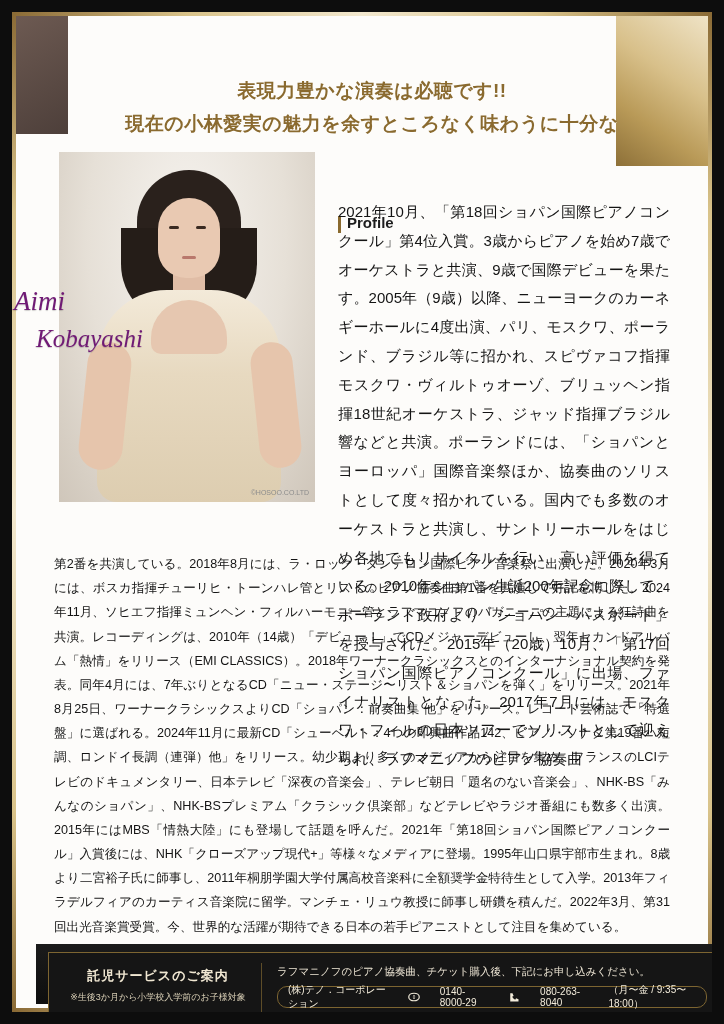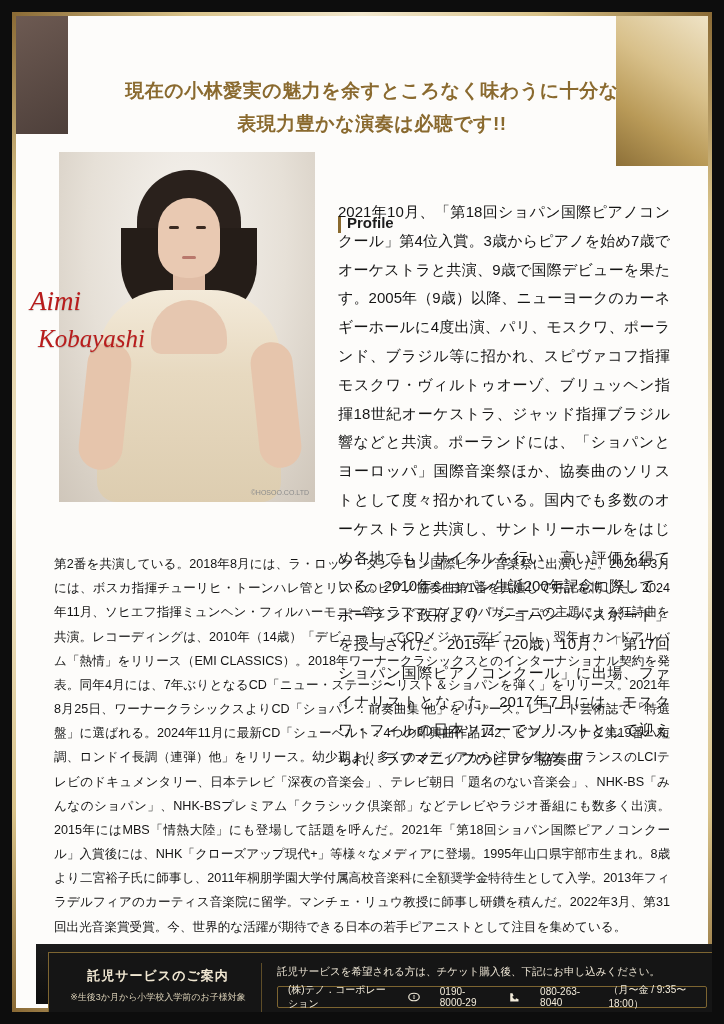--- a/index.html
+++ b/index.html
@@ -94,27 +94,27 @@
     background:#e6c5ac;border-radius:22px;transform:rotate(6deg);z-index:2;
   }
   .p-arm-r{
     position:absolute;left:196px;top:190px;width:42px;height:126px;
     background:#e6c5ac;border-radius:21px;transform:rotate(-6deg);z-index:2;
   }
   .p-copy{
     position:absolute;right:6px;bottom:6px;color:#8c8c8c;font-size:7px;z-index:5;
   }
   .signature{
-    position:absolute;left:18px;top:270px;width:170px;height:90px;z-index:6;
-    color:#b91c1c;font-family:"Liberation Serif","DejaVu Serif",serif;
+    position:absolute;left:2px;top:270px;width:170px;height:90px;z-index:6;
+    color:#701a75;font-family:"Liberation Serif","DejaVu Serif",serif;
     font-style:italic;font-size:27px;line-height:1.45;
     text-shadow:0 1px 1px rgba(0,0,0,.18);
     pointer-events:none;
   }
-  .signature .s2{display:block;margin-left:8px;font-size:25px;}
+  .signature .s2{display:block;margin-left:22px;font-size:25px;}
 
   
   .profile-head{
     position:absolute;left:326px;top:158px;
     font-size:15px;font-weight:bold;color:#1d1d1d;
     padding-left:9px;
     margin-top:44px;
   }
   .profile-head:before{
     content:"";position:absolute;left:0;top:2px;width:3px;height:17px;background:#8a6a2f;
@@ -147,43 +147,43 @@
   .service-left .t{font-size:13px;font-weight:bold;letter-spacing:1px;}
   .service-left .s{font-size:9px;margin-top:6px;color:#d9cfb6;}
   .service-divider{
     position:absolute;left:212px;top:10px;width:1px;height:50px;background:#5e4d28;
   }
   .service-right{
     position:absolute;left:228px;top:10px;width:430px;color:#efe7d6;
   }
   .service-right .line1{font-size:10.5px;line-height:1.6;}
   .service-pill{
-    margin-top:6px;height:20px;border:1px solid #7d6531;border-radius:2px;
+    margin-top:6px;height:20px;border:1px solid #7d6531;border-radius:10px;
     display:flex;align-items:center;padding:0 10px;gap:20px;
     font-size:10px;color:#f3ecdb;
   }
   .service-pill .co{font-size:10px;}
   .ic{display:inline-block;width:12px;height:12px;vertical-align:-2px;}
   .service-note{font-size:8.6px;margin-top:5px;color:#cfc6ae;}
 </style>
 </head>
 <body>
 
 <div class="page">
 
   <div class="gold-edge-top"></div>
   <div class="gold-edge-bottom"></div>
   <div class="gold-edge-left"></div>
   <div class="gold-edge-right"></div>
   <div class="corner-tl"></div>
   <div class="corner-tr"></div>
 
   <div class="headline">
+    <div>表現力豊かな演奏は必聴です!!</div>
     <div>現在の小林愛実の魅力を余すところなく味わうに十分な</div>
-    <div>表現力豊かな演奏は必聴です!!</div>
   </div>
 
   <div class="portrait">
     <div class="p-bg"></div>
     <div class="p-hair"></div>
     <div class="p-neck"></div>
     <div class="p-face"></div>
     <div class="p-eye-l"></div>
     <div class="p-eye-r"></div>
     <div class="p-mouth"></div>
@@ -203,30 +203,30 @@
   <div class="profile-full">第2番を共演している。2018年8月には、ラ・ロック・ダンテロン国際ピアノ音楽祭に出演した。2020年3月には、ボスカ指揮チューリヒ・トーンハレ管とリストのピアノ協奏曲第1番を共演して好評を博した。2024年11月、ソヒエフ指揮ミュンヘン・フィルハーモニー管とラフマニノフのパガニーニの主題による狂詩曲を共演。レコーディングは、2010年（14歳）「デビュー！」でCDメジャーデビューし、翌年セカンドアルバム「熱情」をリリース（EMI CLASSICS）。2018年ワーナークラシックスとのインターナショナル契約を発表。同年4月には、7年ぶりとなるCD「ニュー・ステージ〜リスト＆ショパンを弾く」をリリース。2021年8月25日、ワーナークラシックスよりCD「ショパン：前奏曲集 他」をリリース。レコード芸術誌で「特選盤」に選ばれる。2024年11月に最新CD「シューベルト：4つの即興曲作品142、ピアノ・ソナタ第19番ハ短調、ロンドイ長調（連弾）他」をリリース。幼少期より多くのメディアから注目を集め、フランスのLCIテレビのドキュメンタリー、日本テレビ「深夜の音楽会」、テレビ朝日「題名のない音楽会」、NHK-BS「みんなのショパン」、NHK-BSプレミアム「クラシック倶楽部」などテレビやラジオ番組にも数多く出演。2015年にはMBS「情熱大陸」にも登場して話題を呼んだ。2021年「第18回ショパン国際ピアノコンクール」入賞後には、NHK「クローズアップ現代+」等様々なメディアに登場。1995年山口県宇部市生まれ。8歳より二宮裕子氏に師事し、2011年桐朋学園大学付属高校音楽科に全額奨学金特待生として入学。2013年フィラデルフィアのカーティス音楽院に留学。マンチェ・リュウ教授に師事し研鑽を積んだ。2022年3月、第31回出光音楽賞受賞。今、世界的な活躍が期待できる日本の若手ピアニストとして注目を集めている。</div>
 
   <div class="service-band">
     <div class="service-inner">
       <div class="service-left">
         <div class="t">託児サービスのご案内</div>
         <div class="s">※生後3か月から小学校入学前のお子様対象</div>
       </div>
       <div class="service-divider"></div>
       <div class="service-right">
-        <div class="line1">託児サービスを希望される方は、チケット購入後、下記にお申し込みください。</div>
+        <div class="line1">ラフマニノフのピアノ協奏曲、チケット購入後、下記にお申し込みください。</div>
         <div class="service-pill">
           <span class="co">(株)テノ．コーポレーション</span>
           <span class="ic">
             <svg viewBox="0 0 16 16" width="12" height="12">
                 <ellipse cx="8" cy="8" rx="7" ry="5" fill="none" stroke="#f3ecdb" stroke-width="1.6"></ellipse>
                 <text x="8" y="10.5" font-size="6" fill="#f3ecdb" text-anchor="middle">0</text>
               </svg>
           </span>
-          <span>0190-8000-29</span>
+          <span>0140-8000-29</span>
           <span class="ic">
             <svg viewBox="0 0 16 16" width="12" height="12">
                 <path d="M3 3h3l1.5 3.5-2 1.2a9 9 0 0 0 4.1 4.1l1.2-2L14 11v3H3z" fill="#f3ecdb"></path>
               </svg>
           </span>
           <span>080-263-8040</span>
           <span>（月〜金 / 9:35〜18:00）</span>
         </div>
       </div>
     </div>

